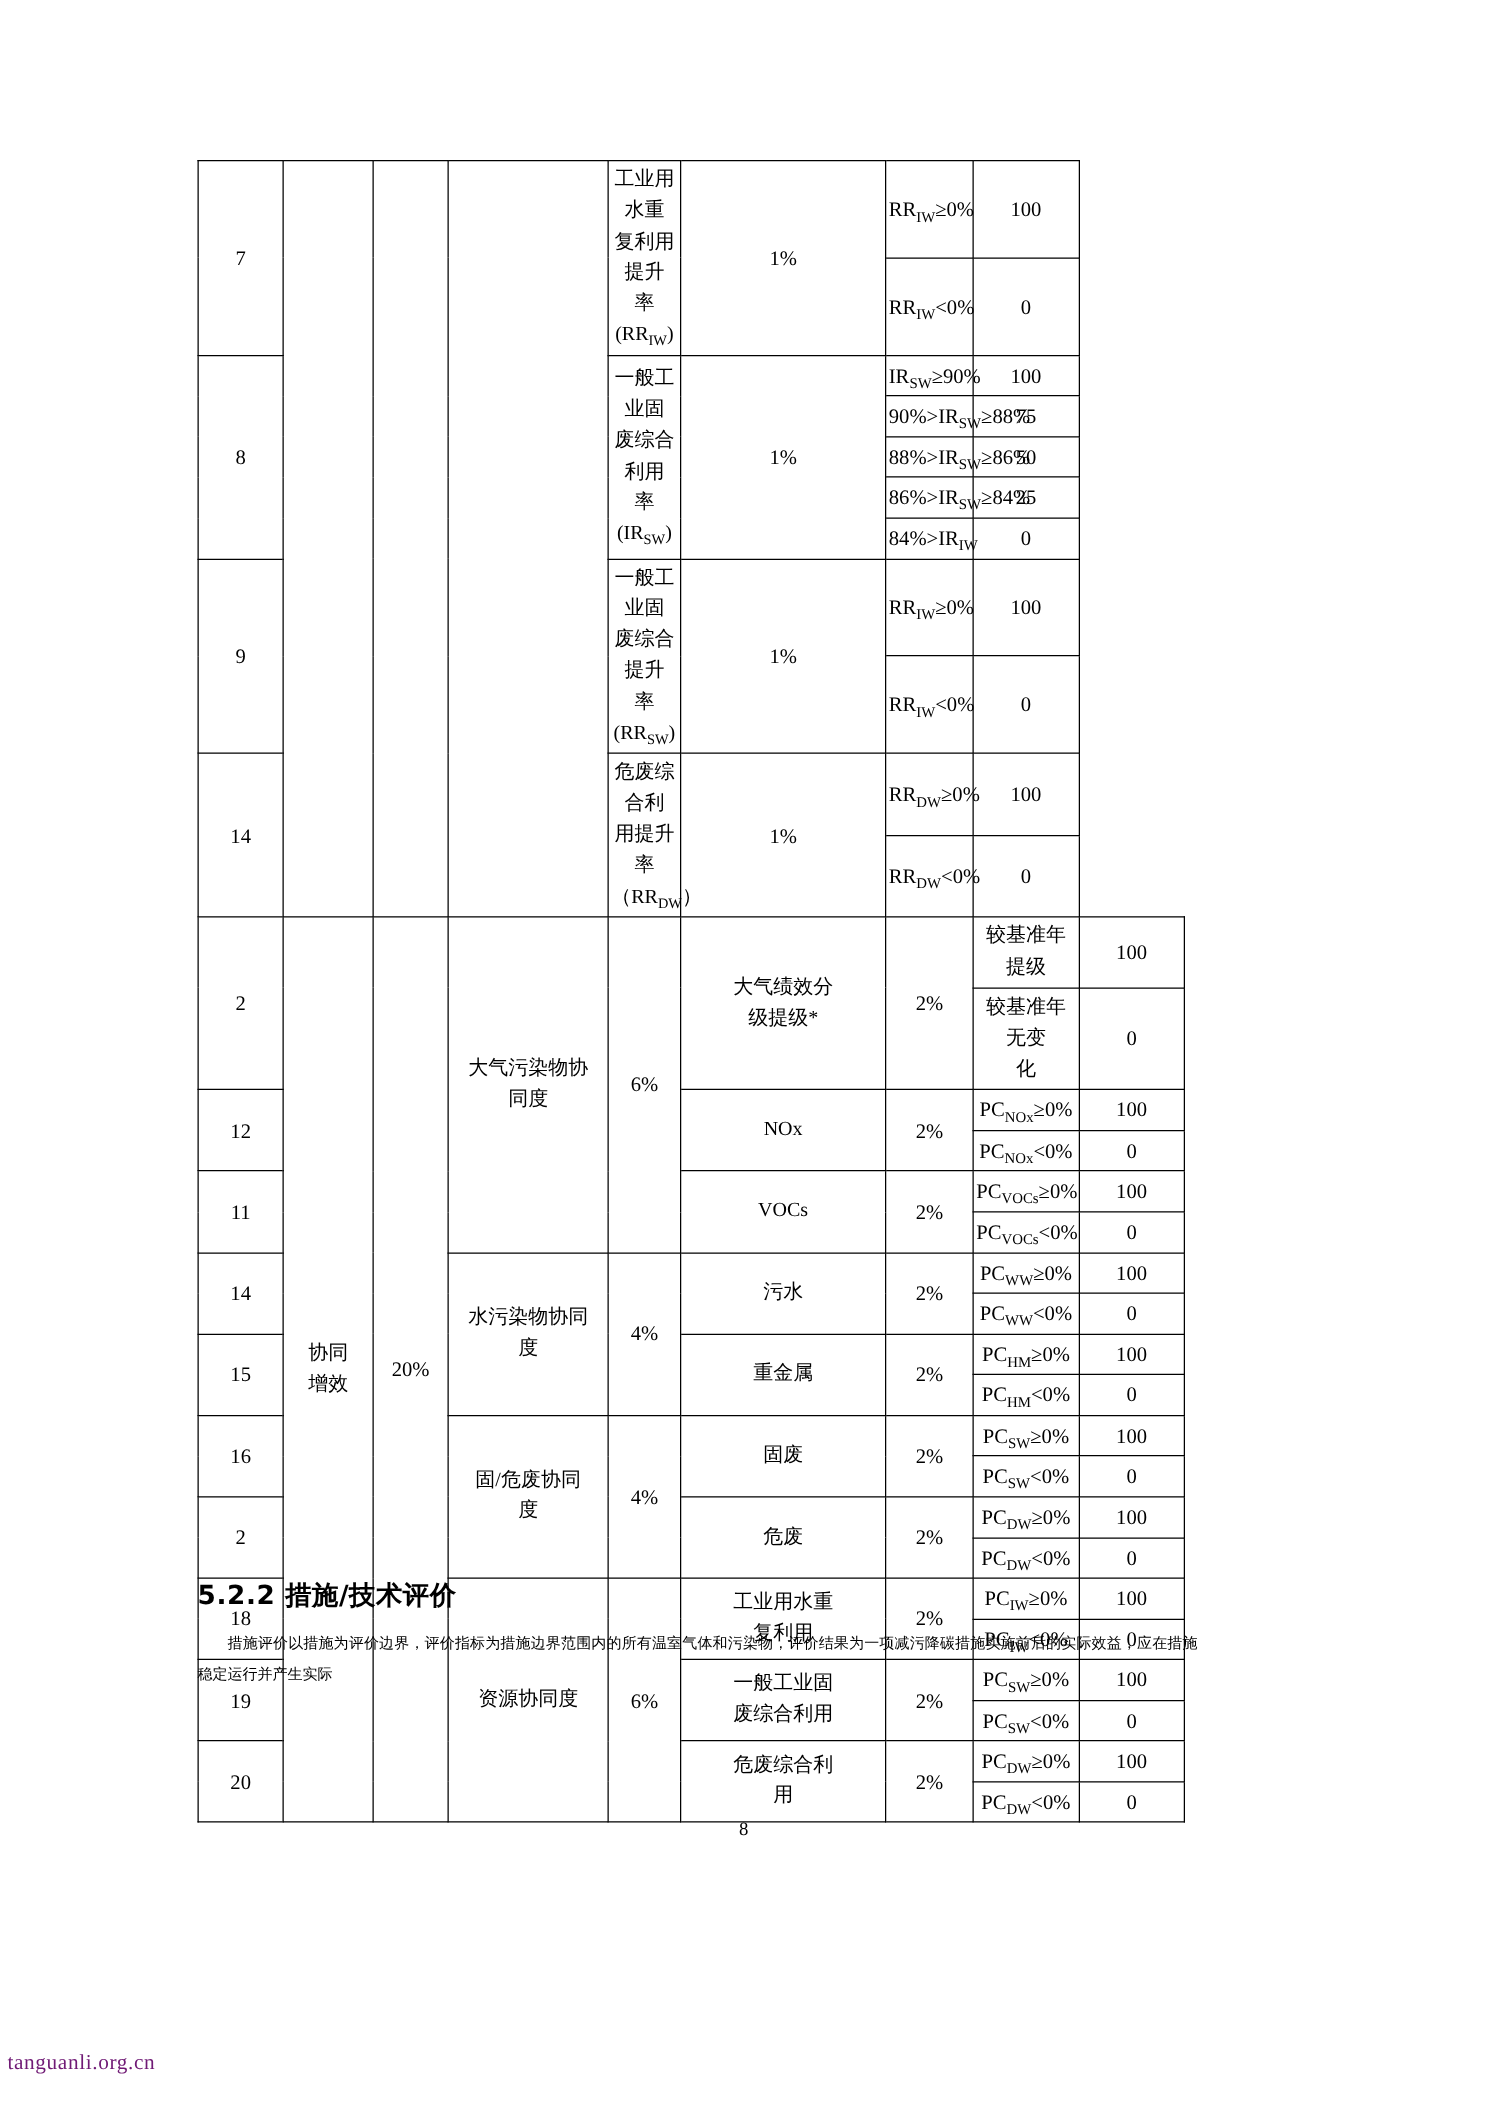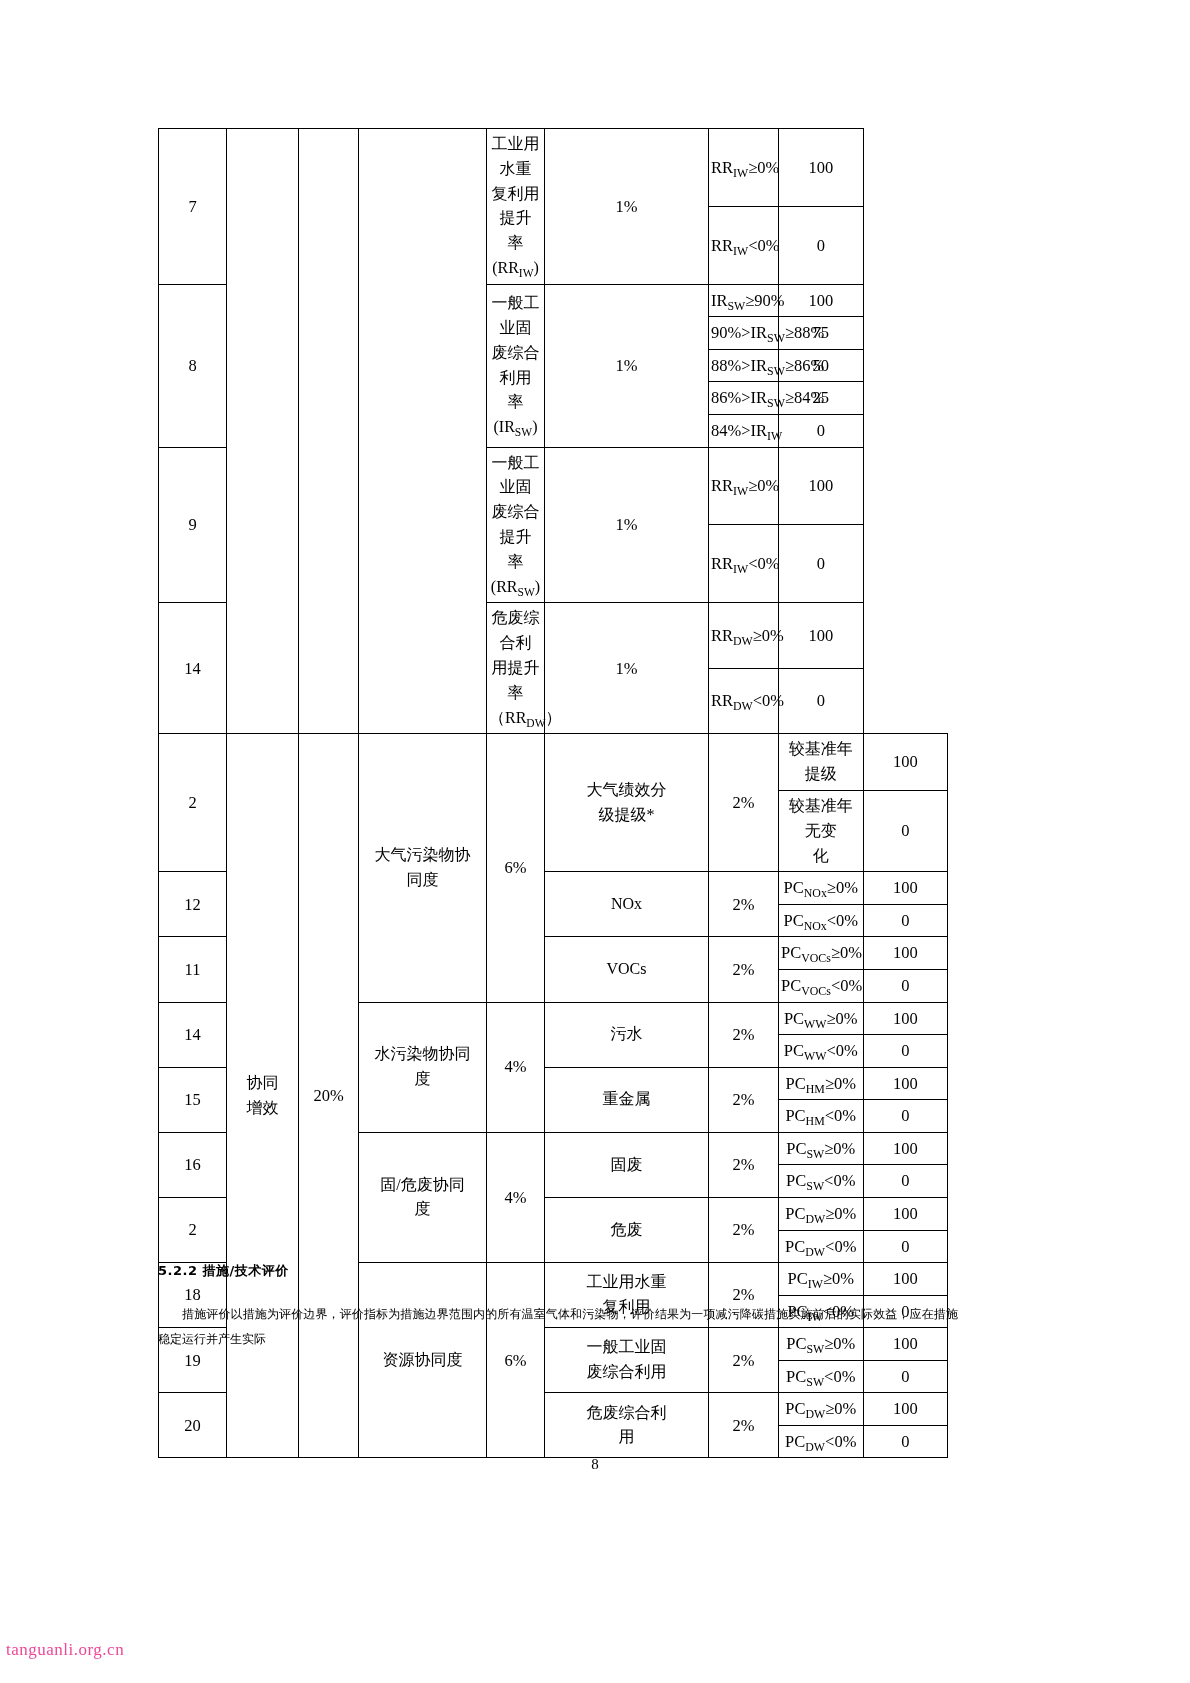--- a/index.html
+++ b/index.html
@@ -56,21 +56,21 @@
   .w-ind   { width: 128px; }
   .w-indw  { width: 58px; }
   .w-cond  { width: 164px; }
   .w-score { width: 70px; }
 
   .heading {
     position: absolute;
     left: 158px;
     top: 1262px;
     font-family: "DejaVu Sans", sans-serif;
-    font-size: 13px;
+    font-size: 21px;
     font-weight: bold;
     letter-spacing: 0.5px;
   }
   .para {
     position: absolute;
     left: 158px;
     top: 1302px;
     width: 800px;
     font-family: "DejaVu Sans", sans-serif;
     font-size: 12px;
@@ -86,21 +86,21 @@
     text-align: center;
     font-family: "Liberation Serif", serif;
     font-size: 15px;
   }
   .watermark {
     position: absolute;
     left: 6px;
     top: 1640px;
     font-family: "Liberation Serif", serif;
     font-size: 17px;
-    color: #ec4899;
+    color: #701a75;
     letter-spacing: 0.5px;
   }
 </style>
 </head>
 <body>
 
 <div class="page">
 
   <div class="sheet">
     <table class="scoring">

